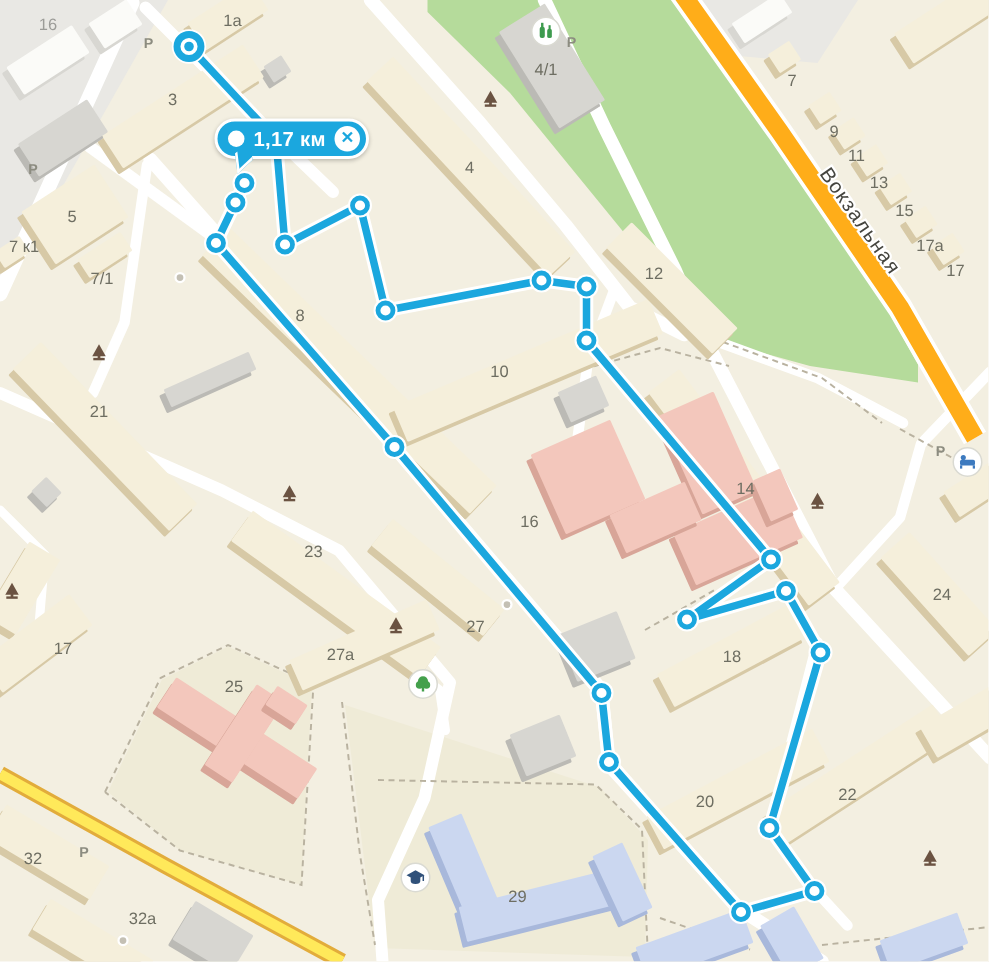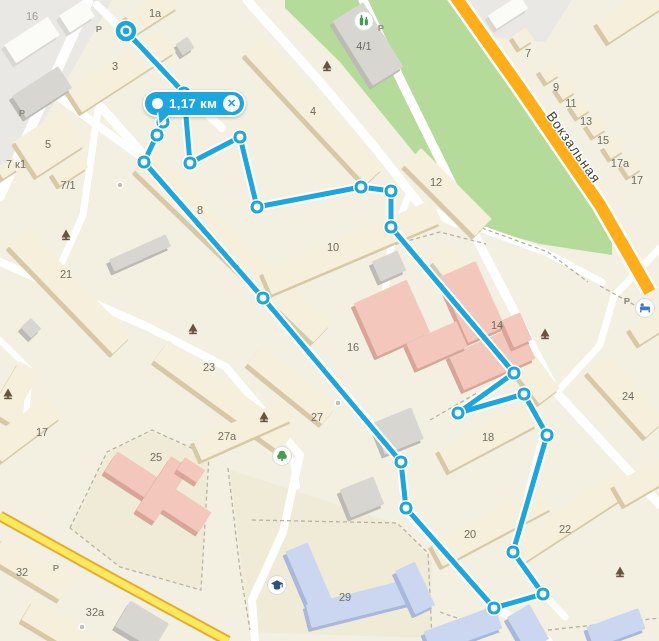--- a/index.html
+++ b/index.html
@@ -2,21 +2,21 @@
 <html><head>
 <meta charset="utf-8">
 <style>
   html,body{margin:0;padding:0;background:#fff;}
   .map-root{
     position:relative;width:659px;height:641px;overflow:hidden;
     font-family:"Liberation Sans",sans-serif;background:#F3EFE1;
   }
   #map-svg{position:absolute;left:0;top:0;}
   .measure-pill{
-    position:absolute;left:143px;top:90px;height:23px;z-index:10;
+    position:absolute;left:143px;top:79px;height:23px;z-index:10;
     background:#1BA7DE;border:2px solid #fff;border-radius:15px;
     display:flex;align-items:center;gap:6px;padding:0 4px 0 7px;
     box-shadow:0 1px 3px rgba(0,0,0,.25);cursor:pointer;
   }
   .pill-dot{width:11px;height:11px;border-radius:50%;background:#fff;flex:0 0 auto;}
   .pill-val{color:#fff;font-size:13.5px;font-weight:bold;white-space:nowrap;letter-spacing:.2px;}
   .pill-close{
     width:17px;height:17px;border-radius:50%;background:#fff;color:#1BA7DE;
     font-size:11px;font-weight:bold;line-height:17px;text-align:center;flex:0 0 auto;
   }

